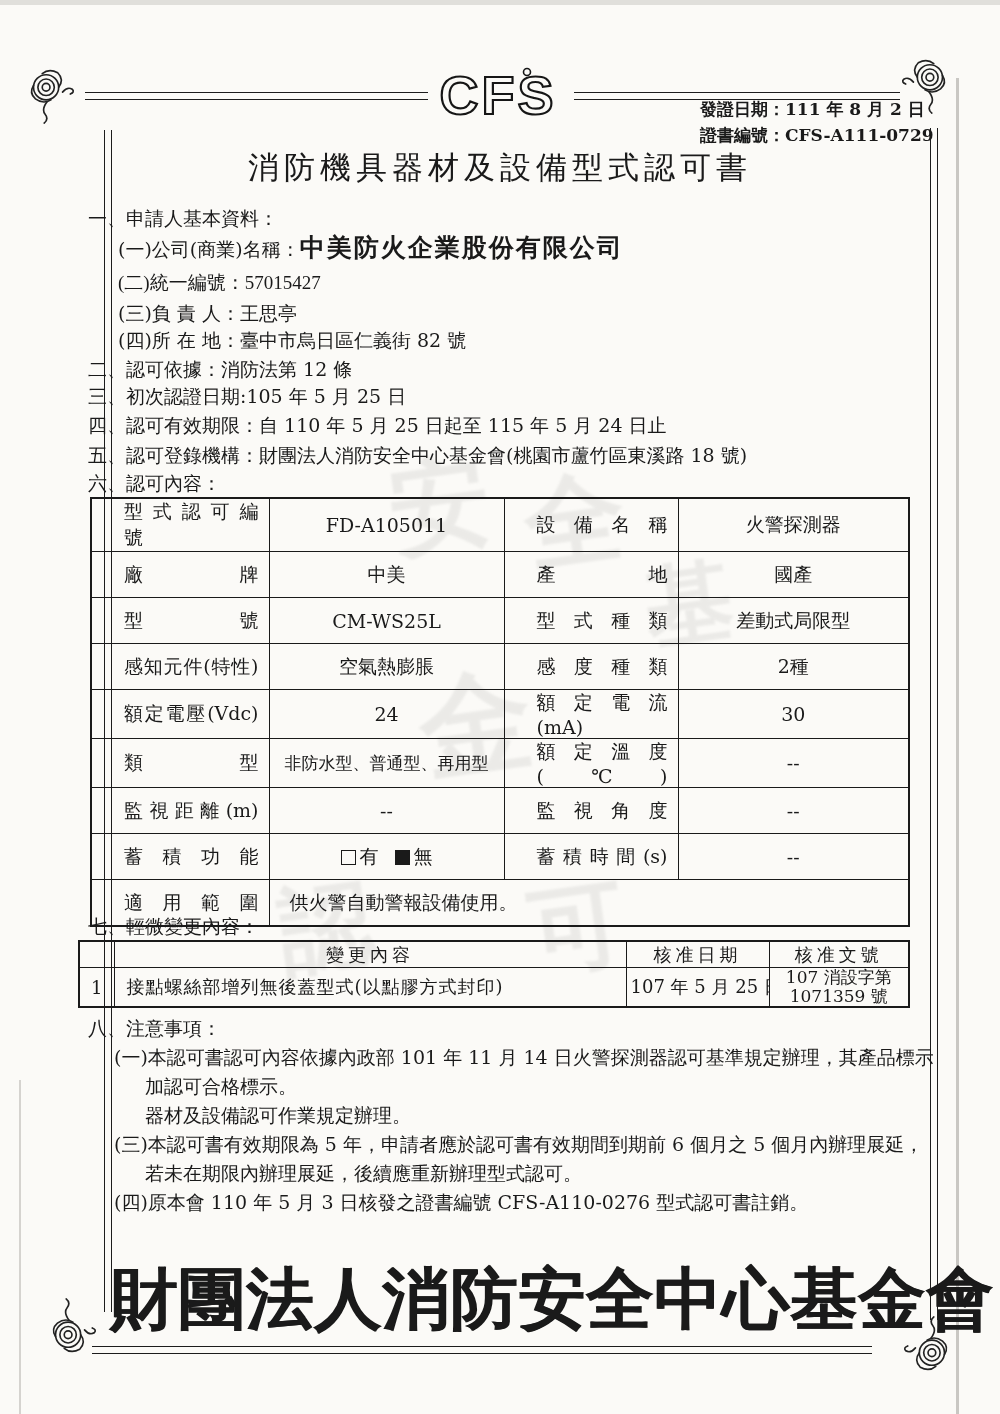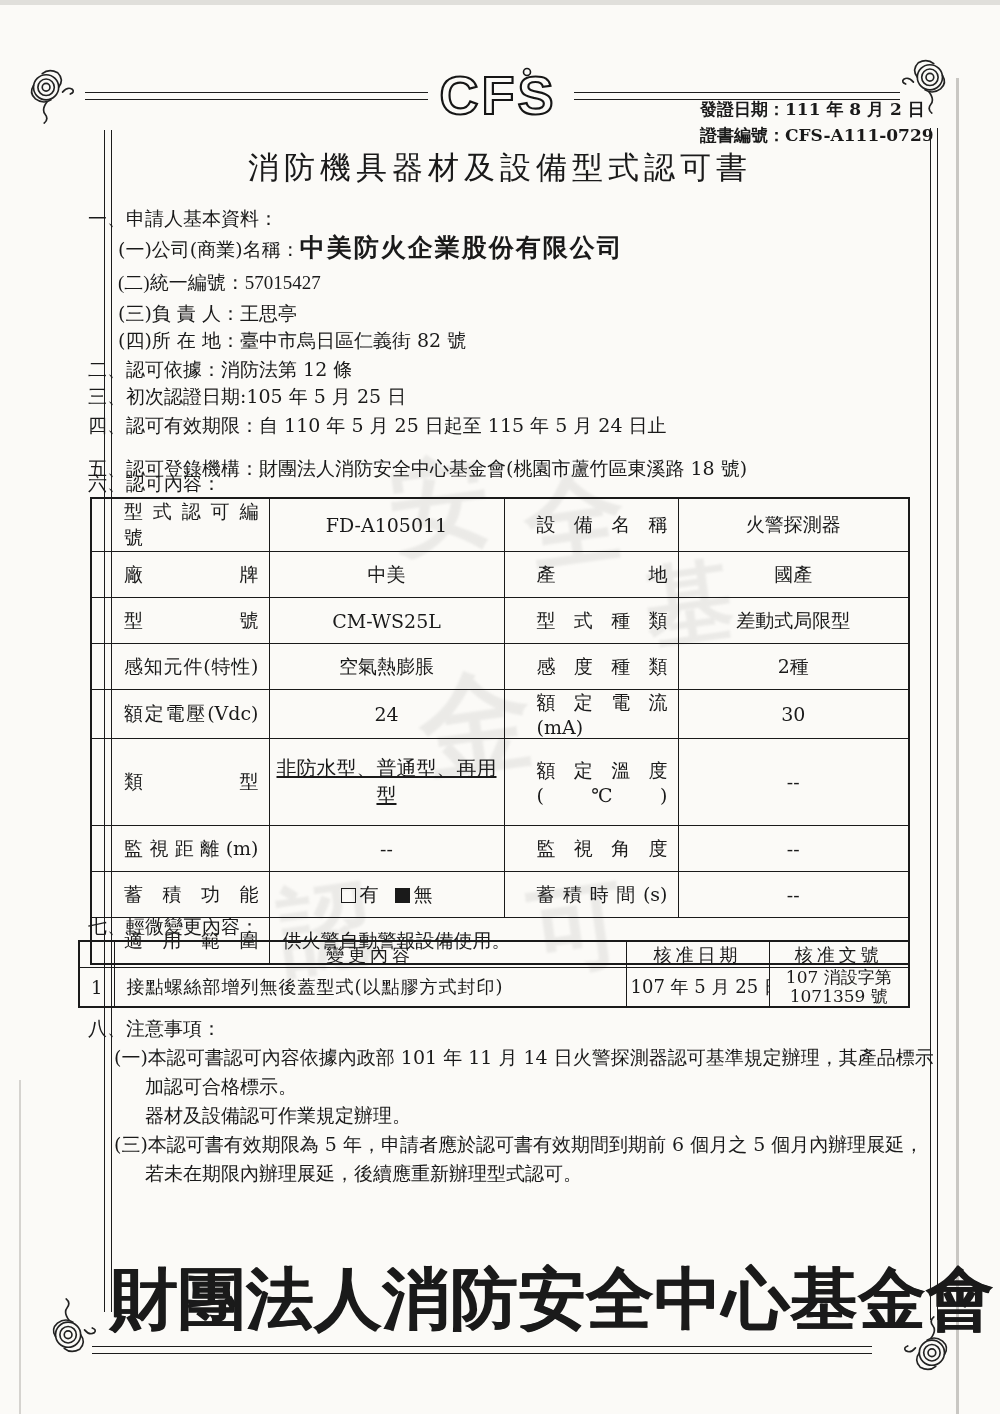--- a/index.html
+++ b/index.html
@@ -25,22 +25,22 @@
 
   .line{position:absolute;white-space:nowrap;font-size:19px;}
   .company-name{font-size:25px;font-weight:600;letter-spacing:2px;}
 
   
   .tbl{position:absolute;left:90px;top:497px;border-collapse:collapse;table-layout:fixed;width:818px;background:transparent;}
   .tbl td{border:1.6px solid #1a1a1a;height:45px;font-size:19px;padding:0 10px;overflow:hidden;}
   .tbl{border:2.4px solid #1a1a1a;}
   td.lbl{text-align:justify;text-align-last:justify;padding-left:32px;}
   td.val{text-align:center;}
-  td.val-left{text-align:left;padding-left:13px;}
-  td.tight{font-size:20px;padding:16px 2px;letter-spacing:0;text-decoration:underline;}
+  td.val-left{text-align:left;padding-left:20px;}
+  td.tight{font-size:17px;padding:0 2px;letter-spacing:0;}
   .sq{display:inline-block;width:15px;height:15px;border:1.8px solid #1a1a1a;vertical-align:-2px;margin-right:4px;box-sizing:border-box;}
   .sq.filled{background:#1a1a1a;}
   .sq.second{margin-left:16px;}
 
   
   .chg{position:absolute;left:78px;top:940px;border-collapse:collapse;table-layout:fixed;width:830px;border:2.2px solid #1a1a1a;}
   .chg td{border:1.6px solid #1a1a1a;font-size:18px;padding:0 4px;overflow:hidden;}
   .chg .hrow td{height:25px;text-align:center;letter-spacing:4px;}
   .chg .drow td{height:36px;}
   .chg td.no{text-align:center;}
@@ -150,21 +150,21 @@
   </div>
   <div class="line" style="left:118px;top:301px;">
     <span>(三)負 責 人：</span><span>王思亭</span>
   </div>
   <div class="line" style="left:118px;top:328px;">
     <span>(四)所 在 地：</span><span>臺中市烏日區仁義街 82 號</span>
   </div>
   <div class="line" style="left:88px;top:357px;">二、認可依據：消防法第 12 條</div>
   <div class="line" style="left:88px;top:384px;">三、初次認證日期:105 年 5 月 25 日</div>
   <div class="line" style="left:88px;top:413px;">四、認可有效期限：自 110 年 5 月 25 日起至 115 年 5 月 24 日止</div>
-  <div class="line" style="left:88px;top:456px;">五、認可登錄機構：財團法人消防安全中心基金會(桃園市蘆竹區東溪路 18 號)</div>
+  <div class="line" style="left:88px;top:443px;">五、認可登錄機構：財團法人消防安全中心基金會(桃園市蘆竹區東溪路 18 號)</div>
   <div class="line" style="left:88px;top:471px;">六、認可內容：</div>
 
   <table class="tbl">
     <colgroup>
         <col style="width:178px">
         <col style="width:235px">
         <col style="width:174px">
         <col style="width:231px">
       </colgroup>
     <tbody>
@@ -253,17 +253,18 @@
   </tbody>
     </table>
 
   <div class="notes">
     <div class="nh">八、注意事項：</div>
     <div class="n1">(一)本認可書認可內容依據內政部 101 年 11 月 14 日火警探測器認可基準規定辦理，其產品標示</div>
     <div class="n2">加認可合格標示。</div>
     <div class="n2">器材及設備認可作業規定辦理。</div>
     <div class="n1">(三)本認可書有效期限為 5 年，申請者應於認可書有效期間到期前 6 個月之 5 個月內辦理展延，</div>
     <div class="n2">若未在期限內辦理展延，後續應重新辦理型式認可。</div>
+    <div class="n1">(四)原本會 110 年 5 月 3 日核發之證書編號 CFS-A110-0276 型式認可書註銷。</div>
   </div>
 
   <div class="footer-org">財團法人消防安全中心基金會</div>
 
 </div>
 
 </body></html>

